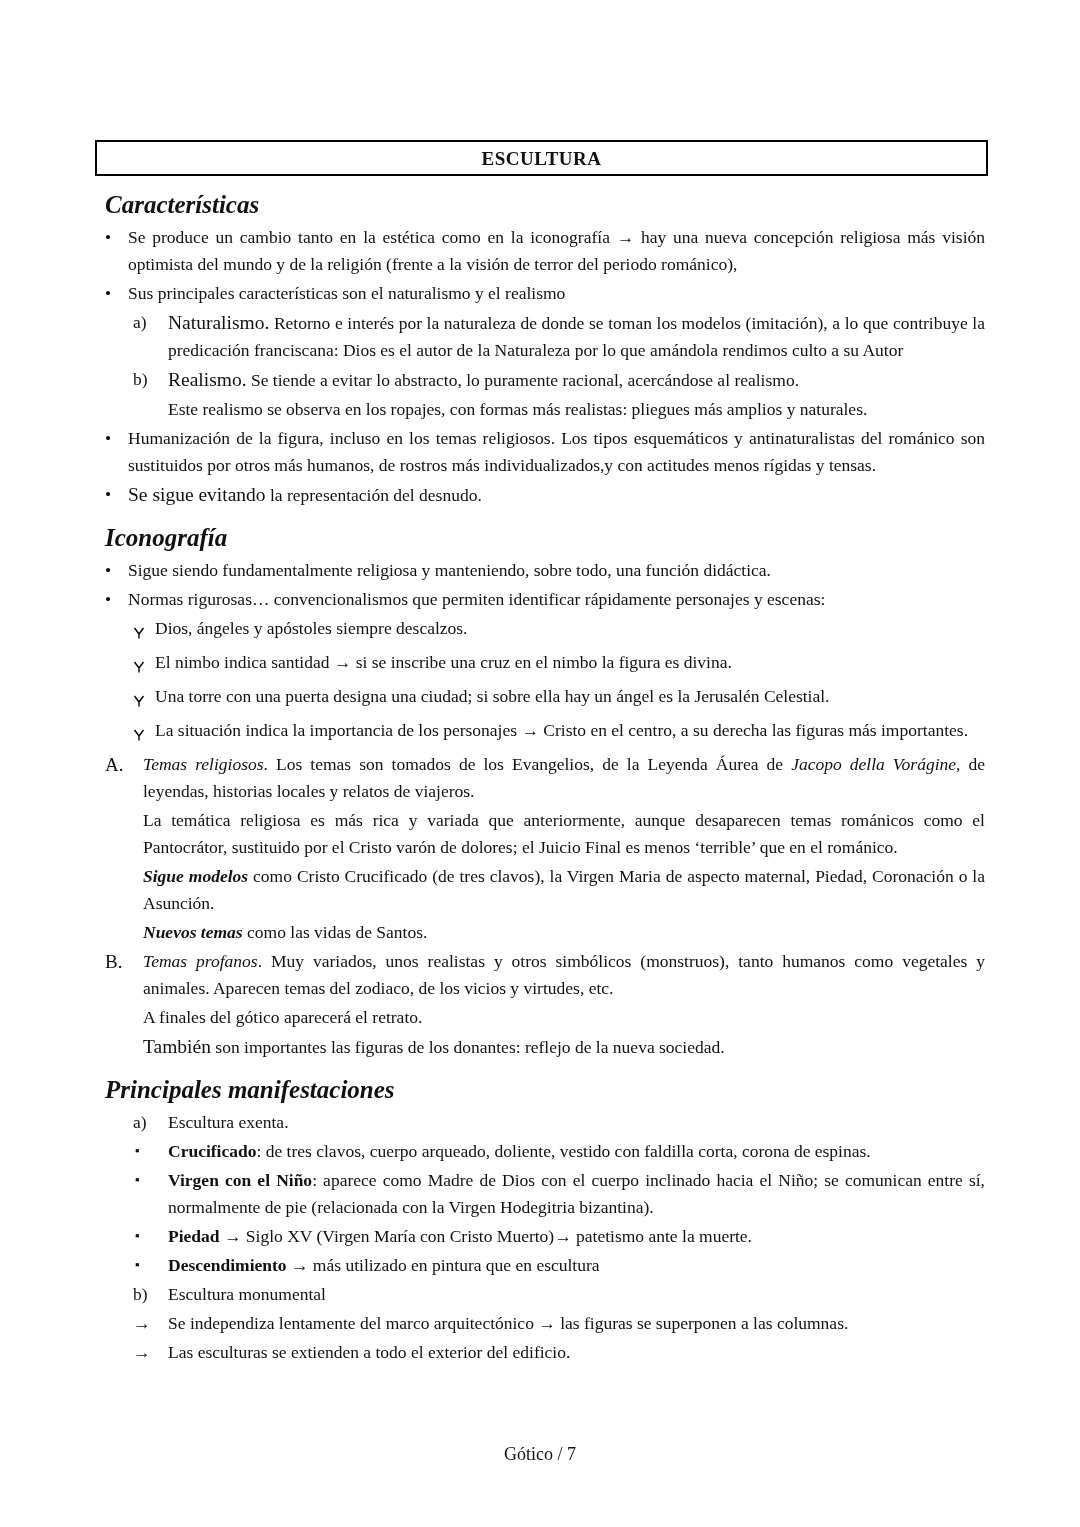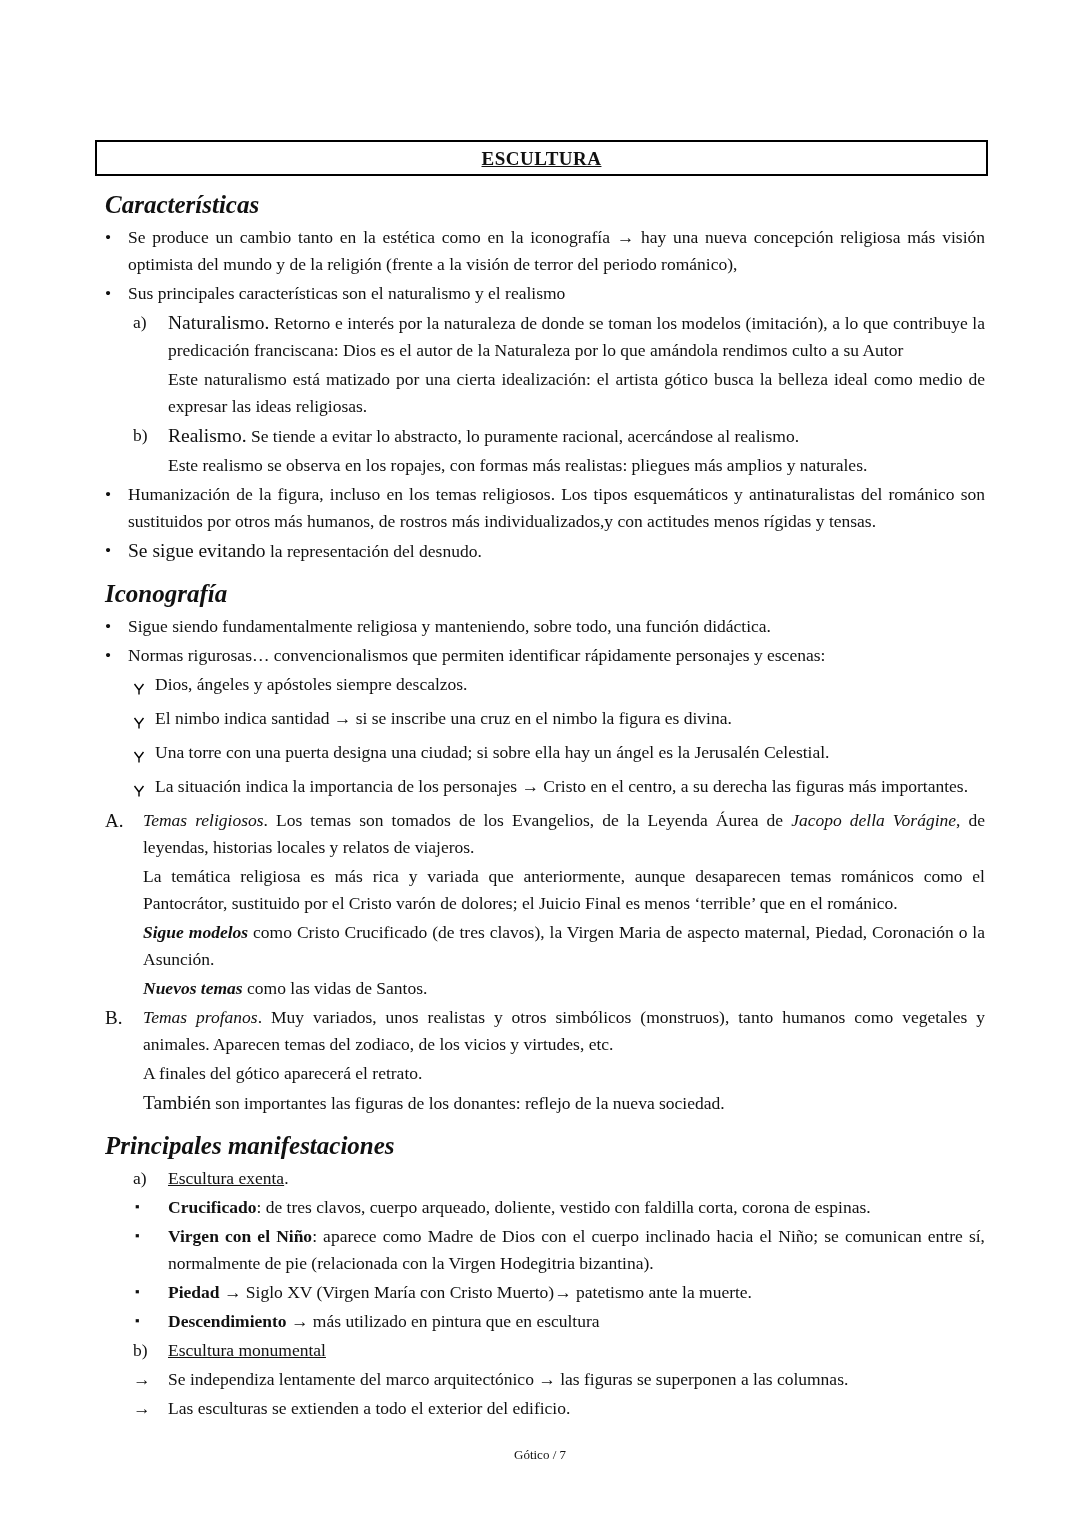--- a/index.html
+++ b/index.html
@@ -17,21 +17,20 @@
   .title-box{
     border:2px solid #000;
     margin-left:-10px;
     margin-right:-3px;
     height:32px;
     display:flex;align-items:center;justify-content:center;
   }
   .title-text{
     font-weight:bold;
     font-size:19px;
-    text-decoration:underline;
     letter-spacing:.5px;
   }
   .sec-heading{
     font-weight:bold;font-style:italic;
     font-size:25px;line-height:28px;
     margin:15px 0 5px 0;
   }
   .row{display:flex;margin:0 0 2px 0;}
   .txt{flex:1;text-align:justify;}
   .mk{flex:none;}
@@ -46,25 +45,25 @@
   .lpar{padding-left:38px;}
   .lsq{padding-left:30px;}
   .lsq .mk{width:33px;font-size:13px;}
   .lar{padding-left:28px;}
   .lar .mk{width:35px;}
   
   .lead-lg{font-size:19.5px;}
   .it{font-style:italic;}
   .bi{font-weight:bold;font-style:italic;}
   .b{font-weight:bold;}
-  .u{text-decoration:underline;}
+  .u{}
   .sq-glyph{position:relative;top:-1px;}
   .footer{
     position:absolute;top:1441px;left:0;width:100%;
-    text-align:center;font-size:13px;
+    text-align:center;font-size:18px;
   }
 </style>
 </head>
 <body>
 
 <div class="page">
 
   <div class="title-box">
     <span class="title-text">ESCULTURA</span>
   </div>
@@ -80,23 +79,20 @@
     <span class="mk">•</span>
     <div class="txt">Sus principales características son el naturalismo y el realismo</div>
   </div>
 
   <div class="row lalpha">
     <span class="mk">a)</span>
     <div class="txt">
       <span class="lead-lg">Naturalismo.</span><span> Retorno e interés por la naturaleza de donde se toman los modelos (imitación), a lo que contribuye la predicación franciscana: Dios es el autor de la Naturaleza por lo que amándola rendimos culto a su Autor</span>
     </div>
   </div>
-  <div class="row lpar2">
-    <div class="txt">Este naturalismo está matizado por una cierta idealización: el artista gótico busca la belleza ideal como medio de expresar las ideas religiosas.</div>
-  </div>
 
   <div class="row lalpha">
     <span class="mk">b)</span>
     <div class="txt">
       <span class="lead-lg">Realismo.</span><span> Se tiende a evitar lo abstracto, lo puramente racional, acercándose al realismo.</span>
     </div>
   </div>
   <div class="row lpar2">
     <div class="txt">Este realismo se observa en los ropajes, con formas más realistas: pliegues más amplios y naturales.</div>
   </div>

